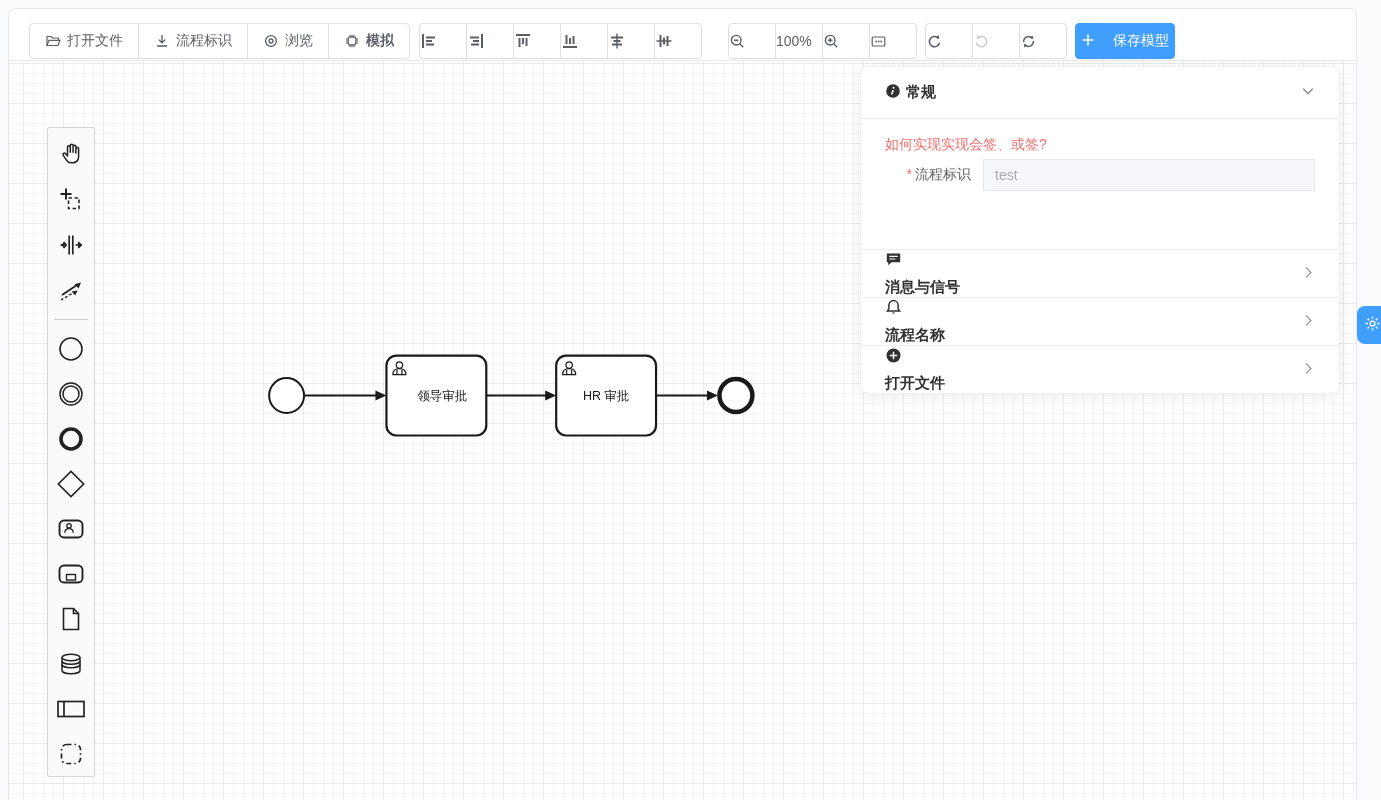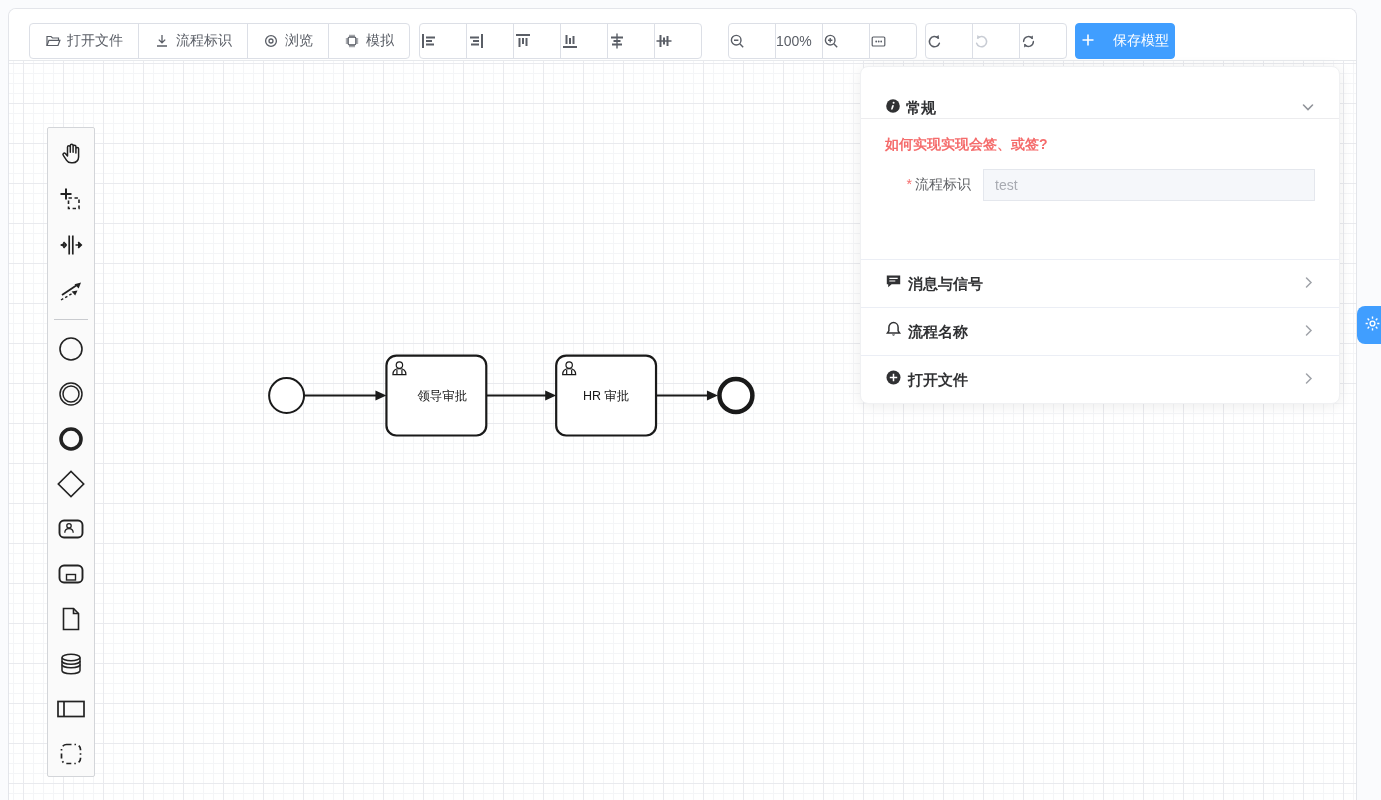--- a/index.html
+++ b/index.html
@@ -14,21 +14,21 @@
   
   .toolbar { position:absolute; top:0; left:0; right:0; height:52px;
              background:#fff; border-bottom:1px solid #e7e9ec;
              display:flex; align-items:flex-start; padding:14px 0 0 20px; }
   .tb-group { display:flex; }
   .tb-btn { height:36px; padding:0 15px; background:#fff; border:1px solid #dcdfe6;
             color:#5a5e66; font-size:14px; display:inline-flex; align-items:center;
             gap:6px; cursor:pointer; white-space:nowrap; }
   .tb-group .tb-btn { border-radius:0; margin-left:-1px; }
   .tb-group .tb-btn:first-child { border-radius:4px 0 0 4px; margin-left:0; }
-  .tb-group .tb-btn:last-child { border-radius:0 4px 4px 0; }
+  .tb-group .tb-btn:last-child { border-radius:0 4px 4px 0;font-weight:bold; }
   .tb-btn.icon-only { padding:0; width:48px; }
   .w50{width:50px;} .w56{width:56px;} .w57{width:57px;}
   .gap9{margin-left:9px;} .gap10{margin-left:10px;padding-left:16px;} .gap8{margin-left:8px;}
   .tb-btn svg { display:block; }
   .tb-btn.disabled { color:#c8ccd4; }
   .save-btn { margin-left:8px; height:36px; width:100px; background:#409eff;
               border:1px solid #409eff; border-radius:4px; color:#fff; font-size:14px;
               display:inline-flex; align-items:center; justify-content:center; gap:18px;
               cursor:pointer; }
 
@@ -53,40 +53,40 @@
   .pal-sep { width:34px; height:0; border-top:1px solid #c9cbcf; margin:5px 0 6px 0; }
 
   
   .diagram { position:absolute; left:0; top:0; width:100%; height:100%; }
   .bpmn-label { font-family:"Liberation Sans","DejaVu Sans",sans-serif; font-size:12.5px; fill:#1a1a1a; }
 
   
   .panel { position:absolute; left:860px; top:66px; width:480px;
            background:#fff; border:1px solid #f0f1f3; border-radius:8px;
            box-shadow:0 2px 14px rgba(0,0,0,.08); z-index:5; }
-  .panel-header { height:52px; padding:0 24px; display:flex; align-items:flex-end;
+  .panel-header { height:52px; padding:0 24px; display:flex; align-items:center;
                   justify-content:space-between; border-bottom:1px solid #ececee;
                   cursor:pointer;gap:43px; }
   .panel-header .ph-left { display:flex; align-items:center; gap:5px; }
   .panel-title { font-size:15px; font-weight:700; color:#303133; }
   .panel-body { padding:16px 24px 0 24px; }
-  .hint-link { color:#f56c6c; font-size:14px; font-weight:700; cursor:pointer;
-               display:inline-block; margin-bottom:15px; }
+  .hint-link { color:#f56c6c; font-size:14px; font-weight:400; cursor:pointer;
+               display:inline-block; margin-bottom:5px; }
   .form-row { display:flex; align-items:center; margin-bottom:22px; }
   .form-label { width:86px; text-align:right; font-size:14px; color:#606266;
                 flex:0 0 86px; margin-right:12px; }
   .req { color:#f56c6c; margin-right:3px; }
   .form-input { flex:1; height:32px; border:1px solid #dcdfe6; border-radius:0;
                 padding:8px 11px; font-size:14px; color:#606266; outline:none;
                 font-family:"Liberation Sans","DejaVu Sans",sans-serif; background:#fff; }
   .form-input:disabled { background:#f5f7fa; border-color:#e4e7ed; color:#a8abb2; }
   .form-spacer { height:36px; }
   .sec-row { height:48px; padding:0 24px; display:flex; align-items:center;
              justify-content:space-between; border-top:1px solid #ebeef5; cursor:pointer; }
-  .sec-left { display:flex; align-items:flex-end; gap:6px; }
+  .sec-left { display:flex; align-items:flex-start; gap:6px;flex-direction:column; }
   .sec-label { font-size:15px; font-weight:700; color:#303133; }
 
   
   .settings-tab { position:absolute; left:1357px; top:306px; width:40px; height:38px;
                   background:#409eff; border-radius:8px; display:flex; align-items:center;
                   padding-left:7px; color:#fff; cursor:pointer; z-index:6; }
 </style>
 </head>
 <body>
 

